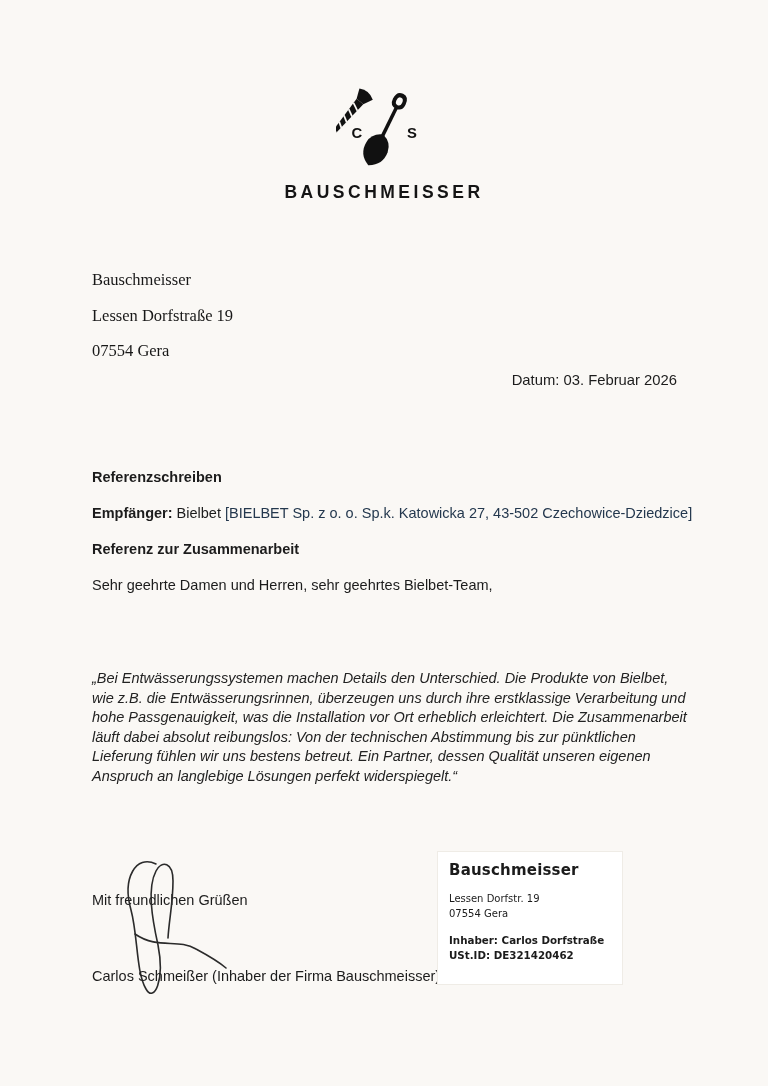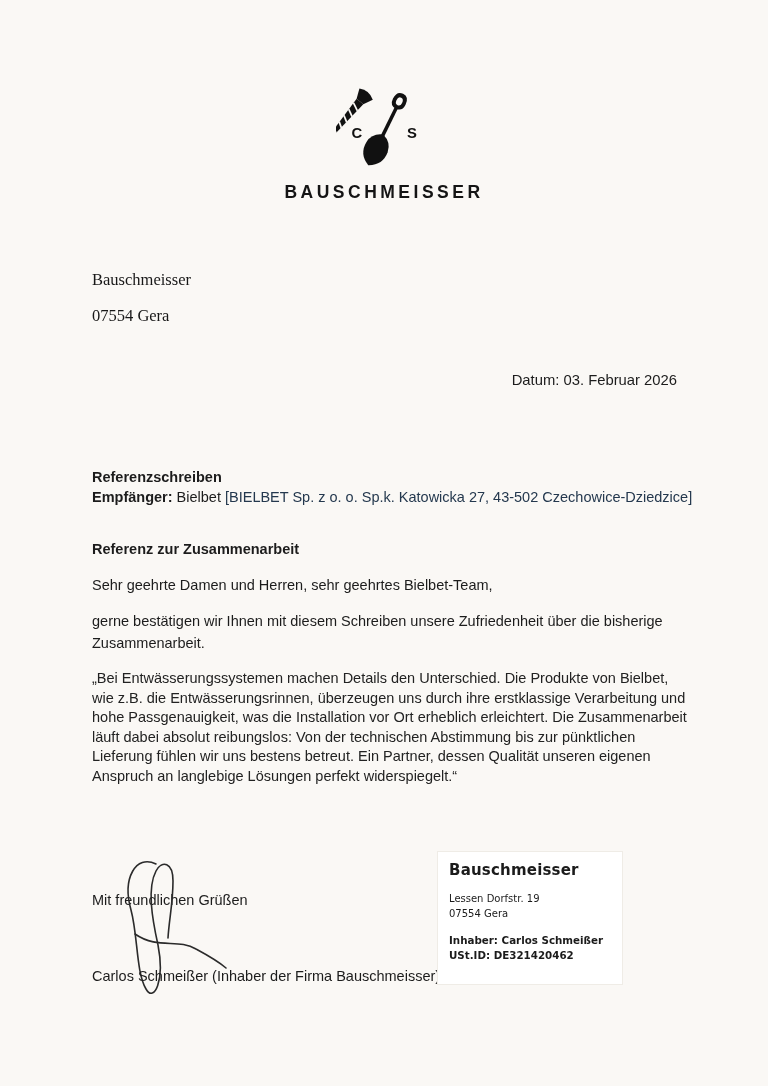--- a/index.html
+++ b/index.html
@@ -32,25 +32,25 @@
   
   .date-line{
     position:absolute;top:372px;right:91px;
     font-size:14.8px;color:#1c1c1c;
   }
 
   
   .para{position:absolute;left:92px;width:600px;font-size:14.5px;line-height:21.5px;color:#1c1c1c;margin-top:16px;}
   .bold{font-weight:700;}
   .t-title{top:451px;font-weight:700;}
-  .t-recipient{top:471px;white-space:nowrap;}
+  .t-recipient{top:487px;white-space:nowrap;}
   .t-subject{top:523px;font-weight:700;}
   .t-salutation{top:559px;}
   .t-intro{top:595px;}
-  .t-quote{top:653px;line-height:19.6px;color:#222;}
+  .t-quote{top:653px;font-style:italic;line-height:19.6px;color:#222;}
   .t-closing{top:786px;}
   .t-valediction{top:874px;}
   .t-signer{top:950px;}
   .recipient-detail{color:#24384e;}
 
   
   .signature{position:absolute;left:106px;top:850px;width:132px;height:150px;}
   .signature path{fill:none;stroke:#2b2b2b;stroke-width:1.6;stroke-linecap:round;}
 
   
@@ -92,52 +92,52 @@
         <path d="M 0 50 Q -12 54 -13.5 66 Q -15 82 0 89 Q 15 82 13.5 66 Q 12 54 0 50 Z"></path>
       </g>
       <text x="24" y="57" font-size="17" font-weight="bold" fill="#111" text-anchor="middle">C</text>
       <text x="87" y="57" font-size="17" font-weight="bold" fill="#111" text-anchor="middle">S</text>
     </svg>
     <div class="wordmark">BAUSCHMEISSER</div>
   </div>
 
   <div class="sender">
     <div>Bauschmeisser</div>
+    <div>Lessen Dorfstraße 19</div>
     <div>07554 Gera</div>
   </div>
 
   <div class="date-line">Datum: 03. Februar 2026</div>
 
   <div class="para t-title">Referenzschreiben</div>
 
   <div class="para t-recipient"><span class="bold">Empfänger:</span><span> Bielbet </span><span class="recipient-detail">[BIELBET Sp. z o. o. Sp.k. Katowicka 27, 43-502 Czechowice-Dziedzice]</span></div>
 
   <div class="para t-subject">Referenz zur Zusammenarbeit</div>
 
   <div class="para t-salutation">Sehr geehrte Damen und Herren, sehr geehrtes Bielbet-Team,</div>
 
-  <div class="para t-intro">gerne bestätigen wir Ihnen mit diesem Schreiben unsere Zufriedenheit über die bisherige Zusammenarbeit.</div>
 
   <div class="para t-quote">„Bei Entwässerungssystemen machen Details den Unterschied. Die Produkte von Bielbet, wie z.B. die Entwässerungsrinnen, überzeugen uns durch ihre erstklassige Verarbeitung und hohe Passgenauigkeit, was die Installation vor Ort erheblich erleichtert. Die Zusammenarbeit läuft dabei absolut reibungslos: Von der technischen Abstimmung bis zur pünktlichen Lieferung fühlen wir uns bestens betreut. Ein Partner, dessen Qualität unseren eigenen Anspruch an langlebige Lösungen perfekt widerspiegelt.“</div>
 
 
   <div class="para t-valediction">Mit freundlichen Grüßen</div>
 
   <svg class="signature" viewBox="0 0 132 150" aria-hidden="true">
     <path d="M 50 14 C 30 4, 16 28, 25 60 C 32 86, 30 122, 40 139 C 48 153, 59 131, 52 95 C 46 68, 41 38, 50 21 C 56 10, 67 12, 67 31 C 67 53, 63 70, 62 88"></path>
     <path d="M 29 84 C 52 100, 72 88, 90 99 C 103 106, 112 111, 120 118"></path>
   </svg>
 
   <div class="para t-signer">Carlos Schmeißer (Inhaber der Firma Bauschmeisser)</div>
 
   <div class="stamp">
     <div class="company">Bauschmeisser</div>
     <div class="addr">
       <div>Lessen Dorfstr. 19</div>
       <div>07554 Gera</div>
     </div>
     <div class="owner">
-      <div>Inhaber: Carlos Schmeißer</div>
+      <div>Inhaber: Carlos Dorfstraße</div>
       <div>USt.ID: DE321420462</div>
     </div>
   </div>
 
 </div>
 
 </body></html>

